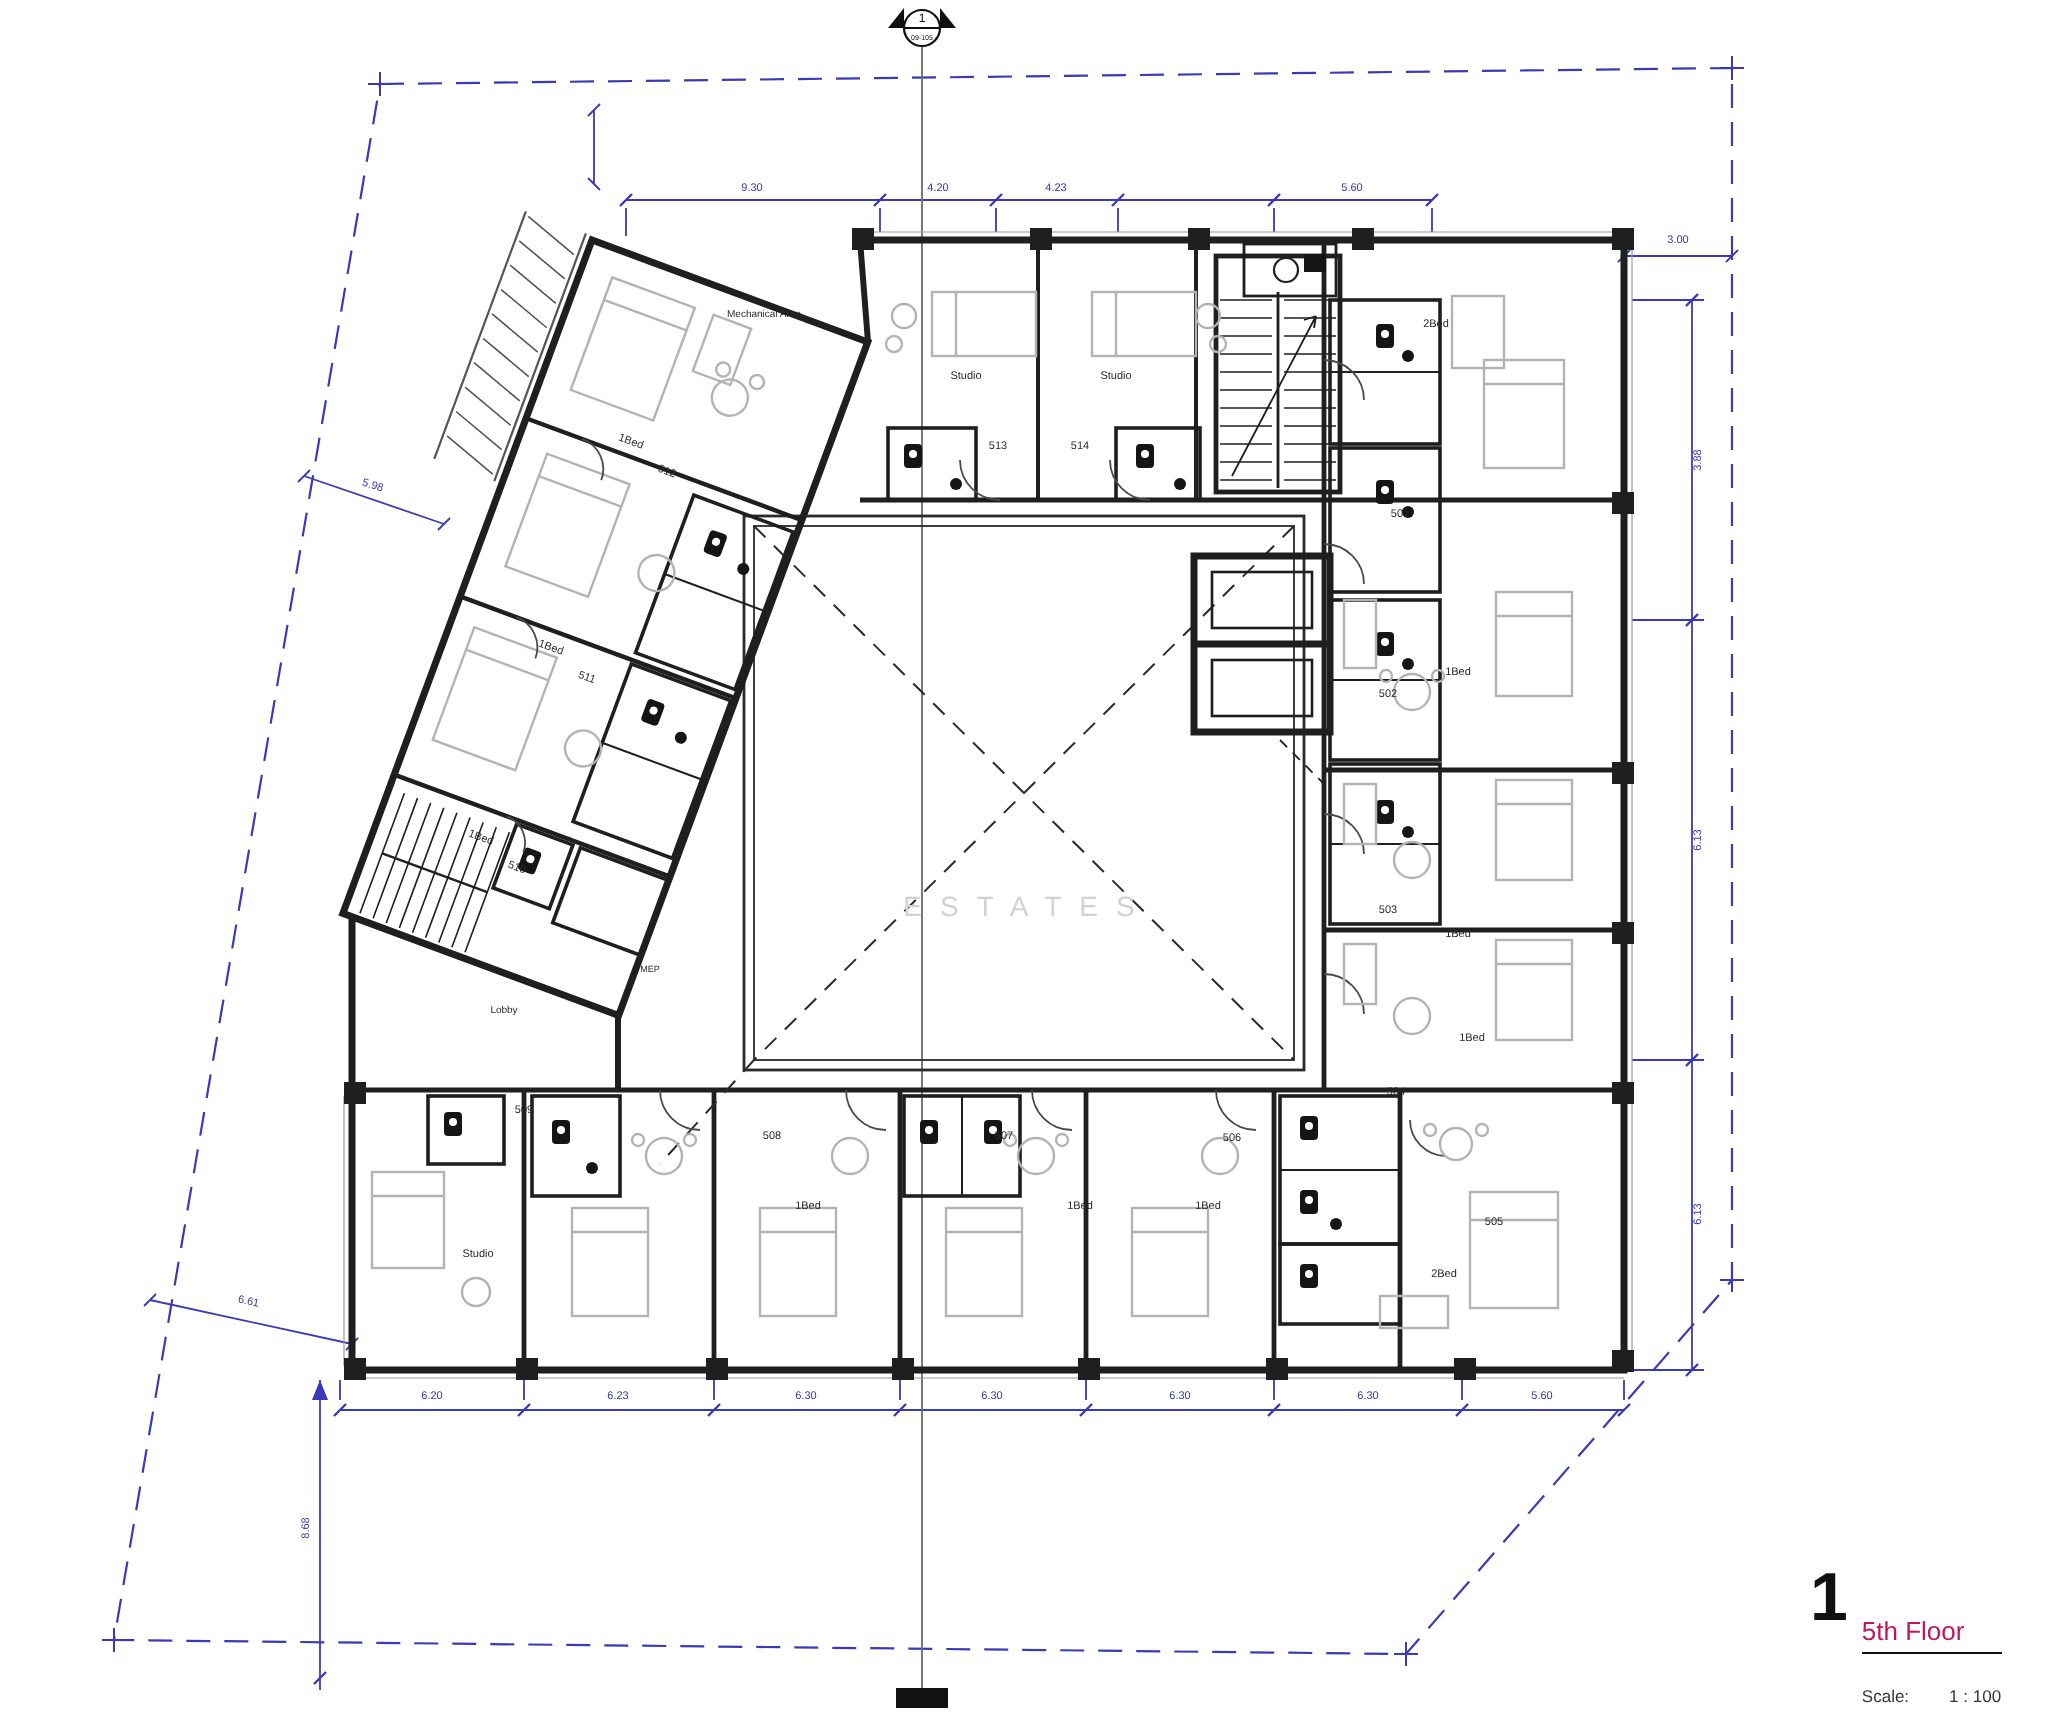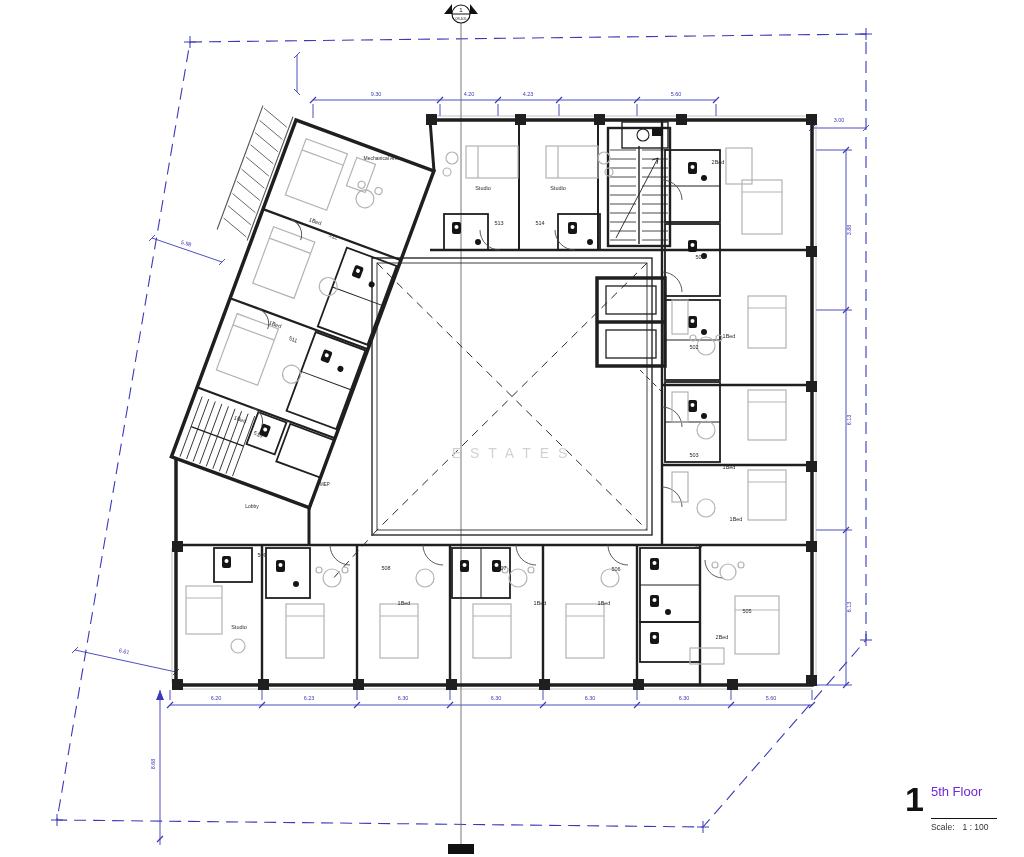--- a/index.html
+++ b/index.html
@@ -13,22 +13,22 @@
   .r17{transform:translate(-50%,-50%) rotate(17deg);}
   .r13{transform:translate(-50%,-50%) rotate(12deg);}
   .r20{transform:translate(-50%,-50%) rotate(20deg);}
   .wm{position:absolute;left:510px;top:418px;transform:translate(-50%,-50%);
       letter-spacing:6px;font-size:46px;font-weight:bold;color:#cbcbcb;}
   .wm .gold{color:#d8c8a0;}
   .wm2{position:absolute;left:514px;top:453px;transform:translate(-50%,-50%);
        letter-spacing:9px;font-size:14px;color:#d2d2d2;text-align:center;}
   .titleblock{position:absolute;left:905px;top:784px;display:flex;align-items:flex-start;gap:7px;}
   .tb-num{font-size:34px;font-weight:bold;color:#111;line-height:0.9;}
-  .tb-title{font-size:13px;color:#6d28d9;border-bottom:1.2px solid #111;padding-bottom:19px;min-width:66px;}
-  .tb-scale{font-size:8.5px;color:#333;margin-top:3px;display:flex;gap:8px;}
+  .tb-title{font-size:13px;color:#be185d;border-bottom:1.2px solid #111;padding-bottom:3px;min-width:66px;margin-top:24px;}
+  .tb-scale{font-size:8.5px;color:#333;margin-top:16px;display:flex;gap:20px;}
   .secmark{position:absolute;font-size:6px;color:#111;transform:translate(-50%,-50%);}
   .secmark.small{font-size:3.5px;}
 </style>
 </head>
 <body>
 
 <div class="canvas">
 
 <svg width="1024" height="857" viewBox="0 0 1024 857">
 

